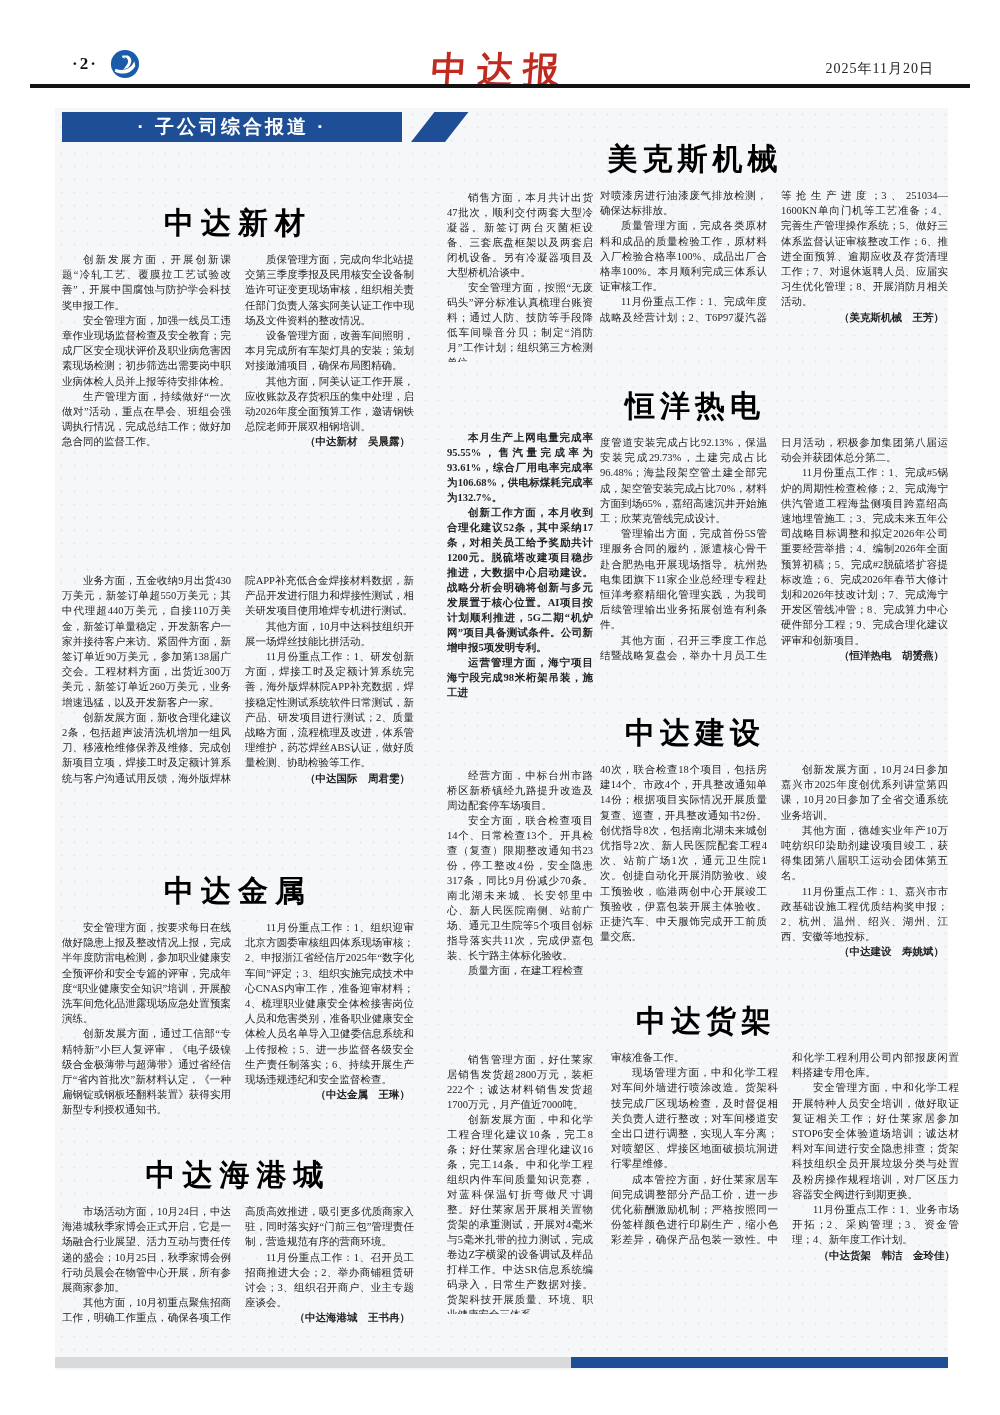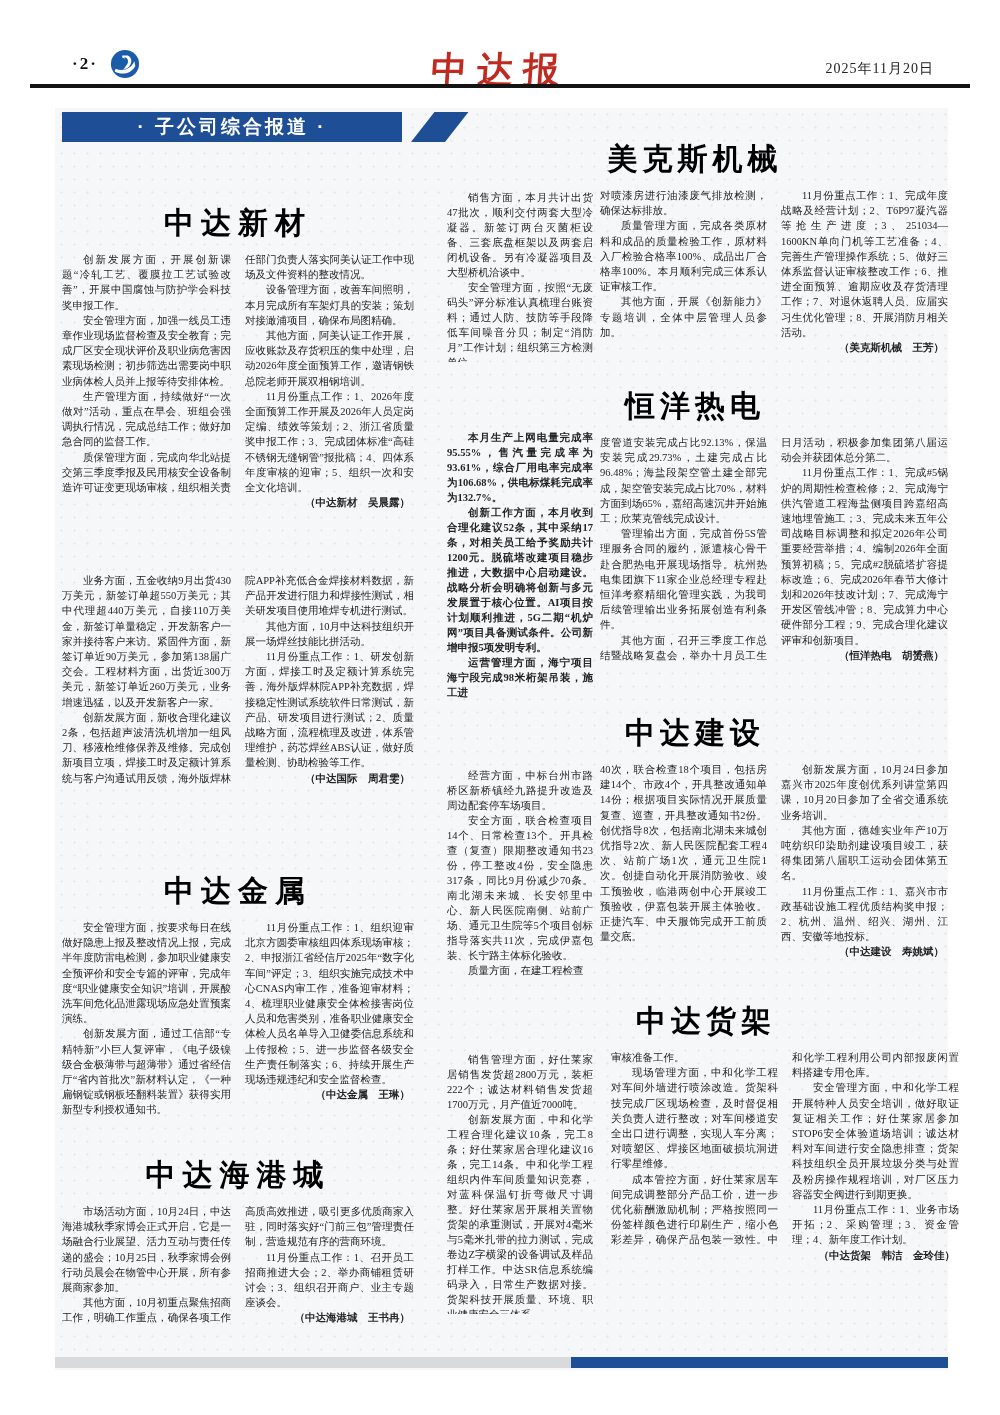--- a/index.html
+++ b/index.html
@@ -62,21 +62,20 @@
 
     <section class="article" style="left:7px;top:100px;width:352px;">
       <h2>中达新材</h2>
       <div class="body" style="height:312px;">
         <p>创新发展方面，开展创新课题“冷轧工艺、覆膜拉工艺试验改善”，开展中国腐蚀与防护学会科技奖申报工作。</p>
         <p>安全管理方面，加强一线员工违章作业现场监督检查及安全教育；完成厂区安全现状评价及职业病危害因素现场检测；初步筛选出需要岗中职业病体检人员并上报等待安排体检。</p>
         <p>生产管理方面，持续做好“一次做对”活动，重点在早会、班组会强调执行情况，完成总结工作；做好加急合同的监督工作。</p>
         <p>质保管理方面，完成向华北站提交第三季度季报及民用核安全设备制造许可证变更现场审核，组织相关责任部门负责人落实阿美认证工作中现场及文件资料的整改情况。</p>
         <p>设备管理方面，改善车间照明，本月完成所有车架灯具的安装；策划对接澉浦项目，确保布局图精确。</p>
         <p>其他方面，阿美认证工作开展，应收账款及存货积压的集中处理，启动2026年度全面预算工作，邀请钢铁总院老师开展双相钢培训。</p>
-        <p>11月份重点工作：1、2026年度全面预算工作开展及2026年人员定岗定编、绩效等策划；2、浙江省质量奖申报工作；3、完成团体标准“高硅不锈钢无缝钢管”报批稿；4、四体系年度审核的迎审；5、组织一次和安全文化培训。</p>
         <p class="sig">（中达新材　吴晨露）</p>
       </div>
     </section>
 
     <section class="article" style="left:7px;top:465px;width:352px;">
       <div class="body" style="height:250px;">
         <p>业务方面，五金收纳9月出货430万美元，新签订单超550万美元；其中代理超440万美元，自接110万美金，新签订单量稳定，开发新客户一家并接待客户来访。紧固件方面，新签订单近90万美元，参加第138届广交会。工程材料方面，出货近300万美元，新签订单近260万美元，业务增速迅猛，以及开发新客户一家。</p>
         <p>创新发展方面，新收合理化建议2条，包括超声波清洗机增加一组风刀、移液枪维修保养及维修。完成创新项目立项，焊接工时及定额计算系统与客户沟通试用反馈，海外版焊林院APP补充低合金焊接材料数据，新产品开发进行阻力和焊接性测试，相关研发项目使用堆焊专机进行测试。</p>
         <p>其他方面，10月中达科技组织开展一场焊丝技能比拼活动。</p>
         <p>11月份重点工作：1、研发创新方面，焊接工时及定额计算系统完善，海外版焊林院APP补充数据，焊接稳定性测试系统软件日常测试，新产品、研发项目进行测试；2、质量战略方面，流程梳理及改进，体系管理维护，药芯焊丝ABS认证，做好质量检测、协助检验等工作。</p>
@@ -121,21 +120,20 @@
     <div class="midblock" style="top:944px;height:262px;">
       <p>销售管理方面，好仕莱家居销售发货超2800万元，装柜222个；诚达材料销售发货超1700万元，月产值近7000吨。</p>
       <p>创新发展方面，中和化学工程合理化建议10条，完工8条；好仕莱家居合理化建议16条，完工14条。中和化学工程组织内件车间质量知识竞赛，对蓝科保温钉折弯做尺寸调整。好仕莱家居开展相关置物货架的承重测试，开展对4毫米与5毫米扎带的拉力测试，完成卷边Z字横梁的设备调试及样品打样工作。中达SR信息系统编码录入，日常生产数据对接。货架科技开展质量、环境、职业健康安全三体系</p>
     </div>
 
     <section class="article right-shift" style="left:545px;top:36px;width:348px;">
       <h2>美克斯机械</h2>
       <div class="body" style="height:168px;">
         <p class="cont">对喷漆房进行油漆废气排放检测，确保达标排放。</p>
         <p>质量管理方面，完成各类原材料和成品的质量检验工作，原材料入厂检验合格率100%、成品出厂合格率100%。本月顺利完成三体系认证审核工作。</p>
-        <p>其他方面，开展《创新能力》专题培训，全体中层管理人员参加。</p>
         <p>11月份重点工作：1、完成年度战略及经营计划；2、T6P97凝汽器等抢生产进度；3、251034—1600KN单向门机等工艺准备；4、完善生产管理操作系统；5、做好三体系监督认证审核整改工作；6、推进全面预算、逾期应收及存货清理工作；7、对退休返聘人员、应届实习生优化管理；8、开展消防月相关活动。</p>
         <p class="sig">（美克斯机械　王芳）</p>
       </div>
     </section>
 
     <section class="article right-shift" style="left:545px;top:283px;width:348px;">
       <h2>恒洋热电</h2>
       <div class="body" style="height:260px;margin-top:7px;">
         <p class="cont">度管道安装完成占比92.13%，保温安装完成29.73%，土建完成占比96.48%；海盐段架空管土建全部完成，架空管安装完成占比70%，材料方面到场65%，嘉绍高速沉井开始施工；欣莱克管线完成设计。</p>
         <p>管理输出方面，完成首份5S管理服务合同的履约，派遣核心骨干赴合肥热电开展现场指导。杭州热电集团旗下11家企业总经理专程赴恒洋考察精细化管理实践，为我司后续管理输出业务拓展创造有利条件。</p>

